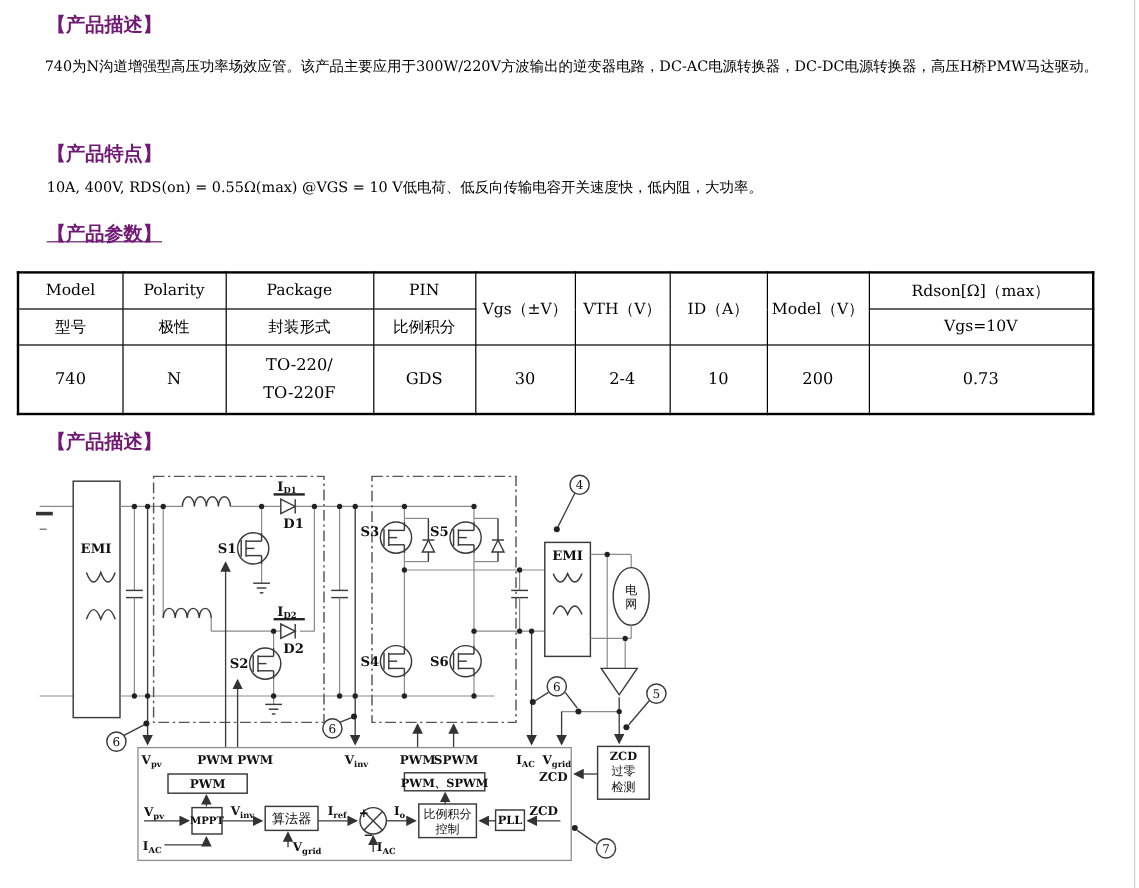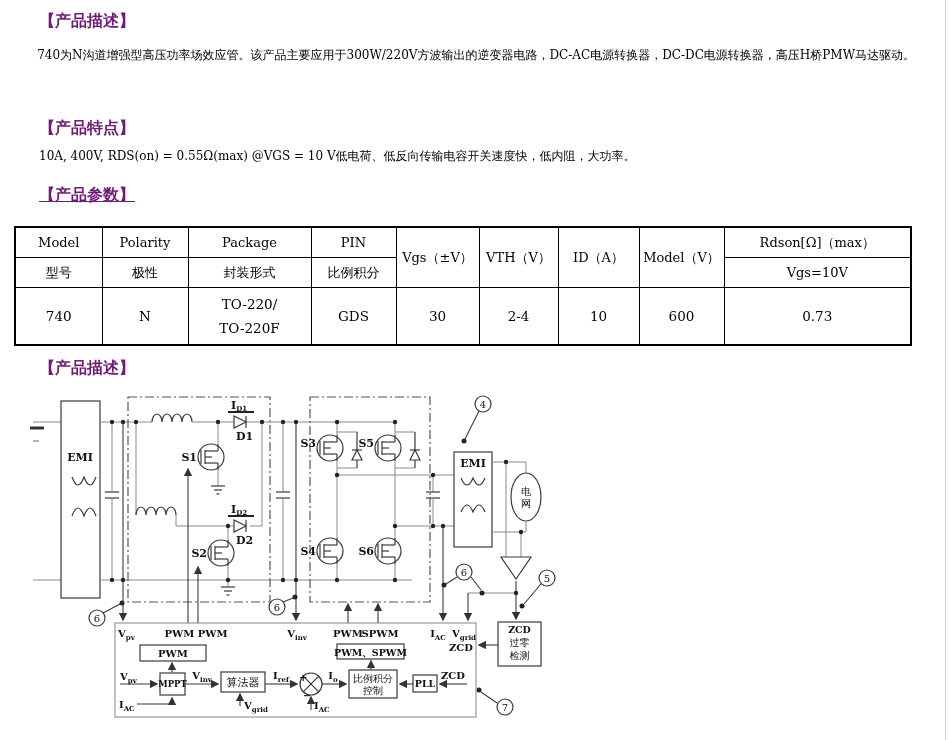--- a/index.html
+++ b/index.html
@@ -93,21 +93,21 @@
     <td>740</td>
     <td>N</td>
     <td>
       <div class="pkg-line">TO-220/</div>
       <div class="pkg-line">TO-220F</div>
     </td>
     <td>GDS</td>
     <td>30</td>
     <td>2-4</td>
     <td>10</td>
-    <td>600</td>
+    <td>200</td>
     <td>0.73</td>
   </tr>
 </tbody>
   </table>
 
 <div id="h-app" class="heading">【产品描述】</div>
 
 <svg style="position:absolute;left:0;top:385px;" width="600" height="345" viewBox="0 385 600 345">
   <defs>
     <marker id="ar" viewBox="0 0 10 10" refX="8.5" refY="5" markerWidth="8" markerHeight="8" orient="auto-start-reverse">

